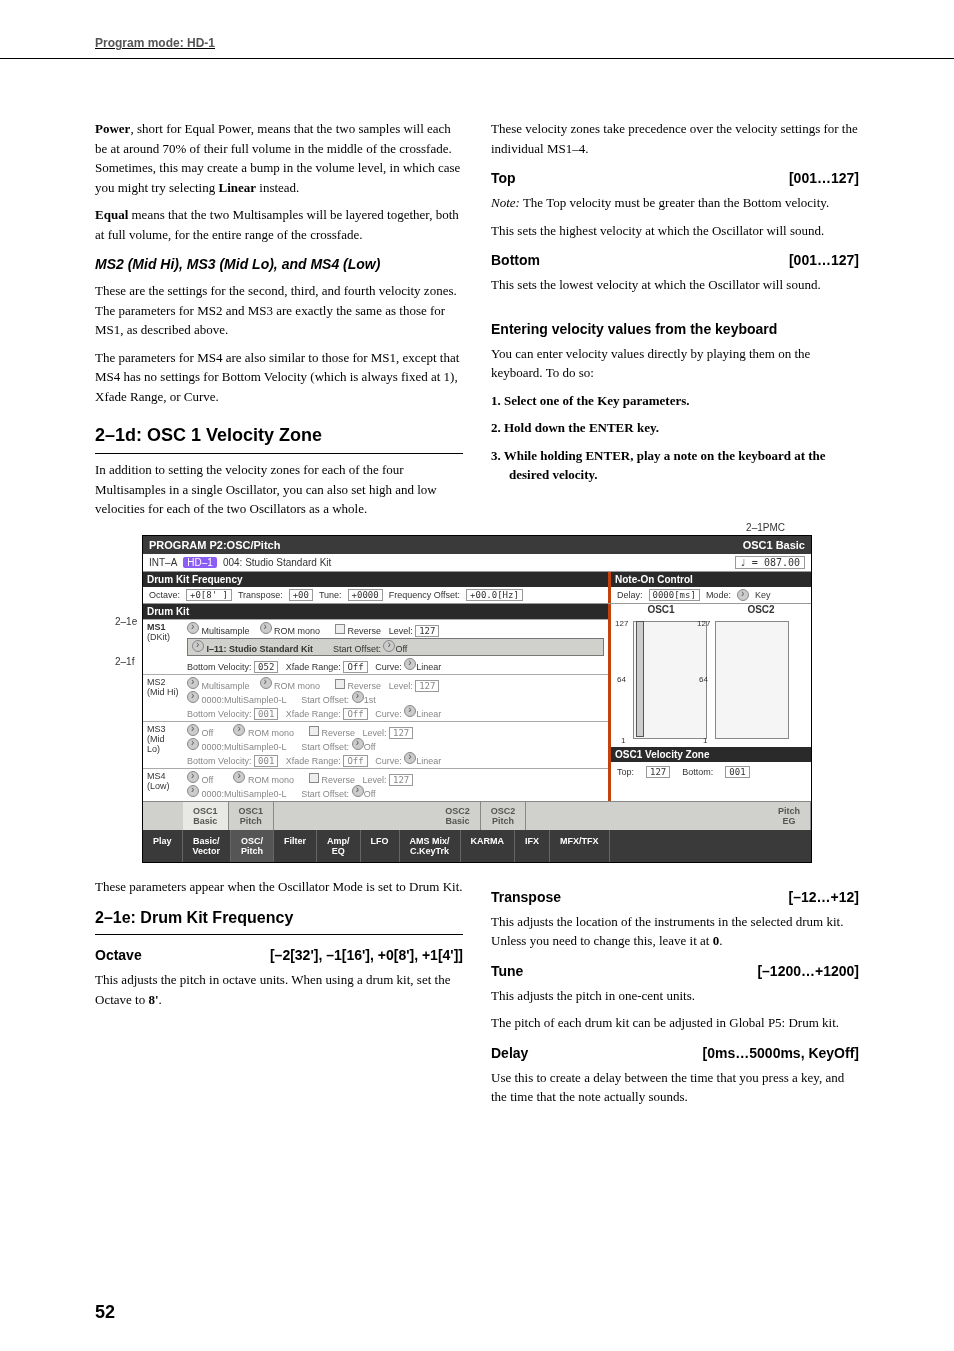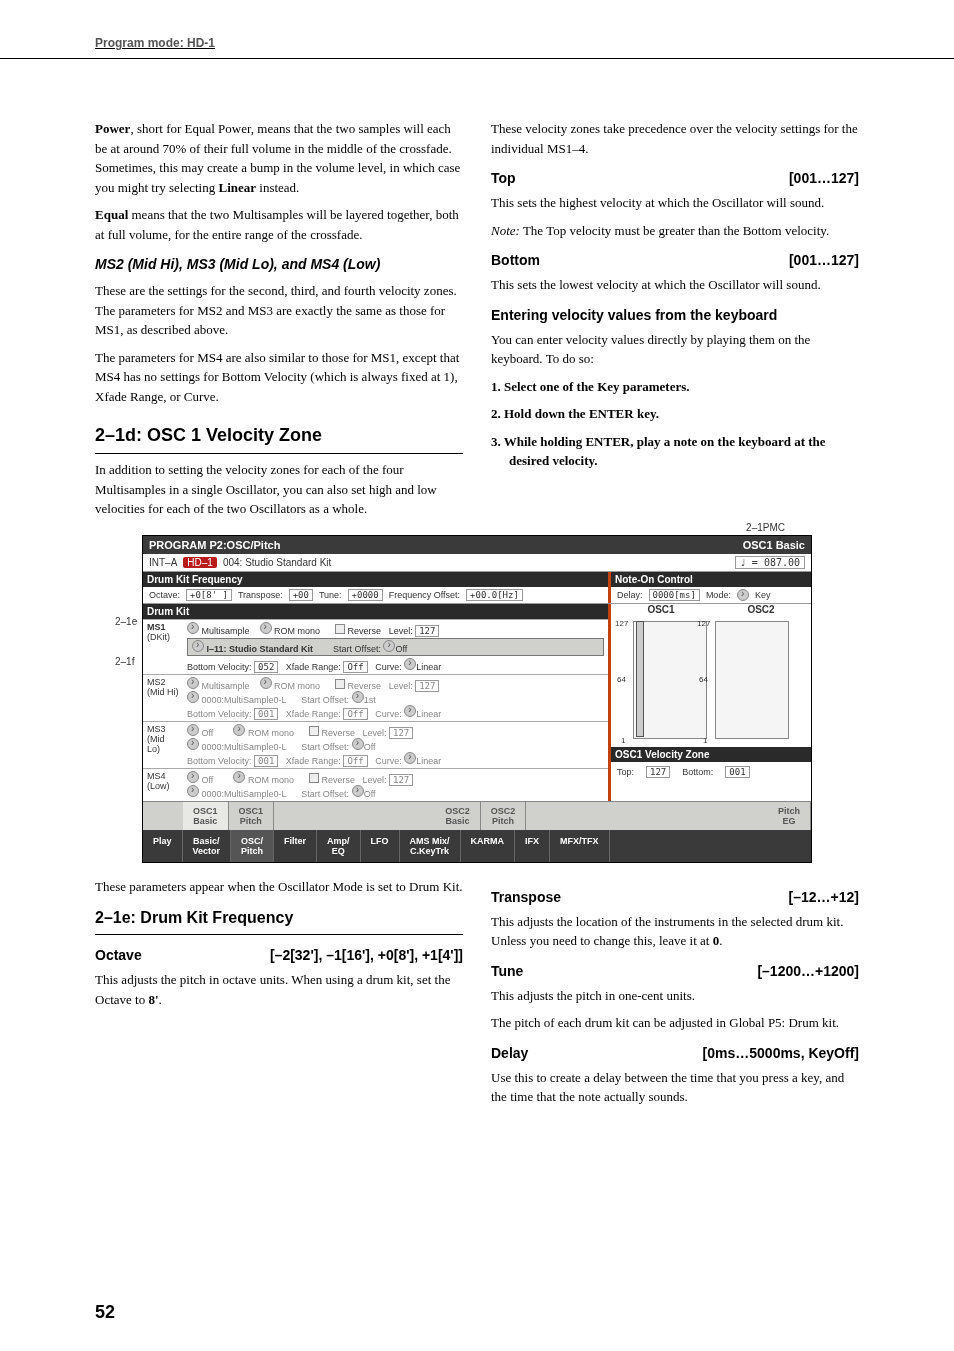--- a/index.html
+++ b/index.html
@@ -14,31 +14,31 @@
     }
     .header-bar { padding: 36px 95px 8px 95px; border-bottom: 1px solid #000; text-decoration: underline; }
     .header-text { font-size: 12px; font-family: Arial, Helvetica, sans-serif; font-weight: bold; color: #555; }
     .content { display: flex; gap: 28px; padding: 60px 95px 0 95px; }
     .col { width: 50%; font-size: 13px; line-height: 1.5; }
     .col p { margin-bottom: 8px; }
     .bolditalic-hd { font-family: Arial, Helvetica, sans-serif; font-weight: bold; font-style: italic; font-size: 14px; margin-top: 10px; margin-bottom: 6px; }
     .section-hd { font-family: Arial, Helvetica, sans-serif; font-weight: bold; font-size: 18px; margin-top: 16px; margin-bottom: 6px; border-bottom: 1px solid #000; padding-bottom:4px;}
     .section-hd-no-border { font-family: Arial, Helvetica, sans-serif; font-weight: bold; font-size: 16px; margin-top: 10px; margin-bottom: 0; }
     .param-row { display: flex; justify-content: space-between; font-family: Arial, Helvetica, sans-serif; font-weight: bold; font-size: 14px; margin-top: 10px; margin-bottom: 4px; }
-    .sub-hd { font-family: Arial, Helvetica, sans-serif; font-weight: bold; font-size: 14px; margin-top: 10px; margin-bottom: 4px; }
+    .sub-hd { font-family: Arial, Helvetica, sans-serif; font-weight: bold; font-size: 14px; margin-top: 24px; margin-bottom: 4px; }
     .num-li { font-weight: bold; margin-bottom: 4px; padding-left: 18px; text-indent: -18px; }
     .screenshot-wrap { padding: 0 95px; margin-top: 8px; display:flex; justify-content:center; }
     .screenshot { width: 670px; border: 1px solid #000; font-family: Arial, Helvetica, sans-serif; font-size: 9px; color: #333; position: relative; background:#fff;}
     .label-2e { position:absolute; left:-28px; top:80px; font-size:10px;}
     .label-2f { position:absolute; left:-28px; top:120px; font-size:10px;}
     .label-pmc { position:absolute; right:26px; top:-14px; font-size:10px;}
     .arrow-down { position:absolute; right:29px; top:-3px; font-size:10px;}
     .ss-titlebar { background:#3a3a3a; color:#fff; padding:3px 6px; display:flex; justify-content:space-between; font-family:Arial; font-weight:bold; font-size:11px;gap:48px;}
     .ss-row { padding:2px 6px; border-bottom:1px solid #999; display:flex; align-items:center; font-size:10px; gap:6px;}
-    .hdred { background:#b91c1c; color:#fff; padding:0 4px; border-radius:2px; }
+    .hdred { background:#8b5cf6; color:#fff; padding:0 4px; border-radius:2px; }
     .tempo-box { border:1px solid #999; padding:0 4px; margin-left:auto; background:#fff; font-family:monospace;}
     .sec-header { background:#2a2a2a; color:#fff; padding:2px 4px; font-weight:bold; font-size:10px;}
     .panel-row { display:flex; }
     .panel-left { flex:1; border-right:3px solid #c2410c;}
     .panel-right { width:200px; }
     .field-line { padding:2px 6px; display:flex; gap:6px; align-items:center; font-size:9px;}
     .input-box { border:1px solid #999; padding:0 3px; background:#fff; font-family:monospace; font-size:9px;}
     .knob { display:inline-block; width:12px; height:12px; border-radius:50%; background:#ccc; border:1px solid #888; position:relative;}
     .knob::after { content:"›"; position:absolute; left:3px; top:-2px; font-size:10px; color:#555;}
     .checkbox-sq { display:inline-block; width:10px; height:10px; border:1px solid #888; background:#eee;}
@@ -78,22 +78,22 @@
     <p>The parameters for MS4 are also similar to those for MS1, except that MS4 has no settings for Bottom Velocity (which is always fixed at 1), Xfade Range, or Curve.</p>
     <div class="section-hd">2–1d: OSC 1 Velocity Zone</div>
     <p>In addition to setting the velocity zones for each of the four Multisamples in a single Oscillator, you can also set high and low velocities for each of the two Oscillators as a whole.</p>
   </div>
   <div class="col">
     <p>These velocity zones take precedence over the velocity settings for the individual MS1–4.</p>
     <div class="param-row">
         <span>Top</span>
         <span>[001…127]</span>
       </div>
+    <p><i>Note:</i><span> The Top velocity must be greater than the Bottom velocity.</span></p>
     <p>This sets the highest velocity at which the Oscillator will sound.</p>
-    <p><i>Note:</i><span> The Top velocity must be greater than the Bottom velocity.</span></p>
     <div class="param-row">
         <span>Bottom</span>
         <span>[001…127]</span>
       </div>
     <p>This sets the lowest velocity at which the Oscillator will sound.</p>
     <div class="sub-hd">Entering velocity values from the keyboard</div>
     <p>You can enter velocity values directly by playing them on the keyboard. To do so:</p>
     <p class="num-li">1.  Select one of the Key parameters.</p>
     <p class="num-li">2.  Hold down the ENTER key.</p>
     <p class="num-li">3.  While holding ENTER, play a note on the keyboard at the desired velocity.</p>

